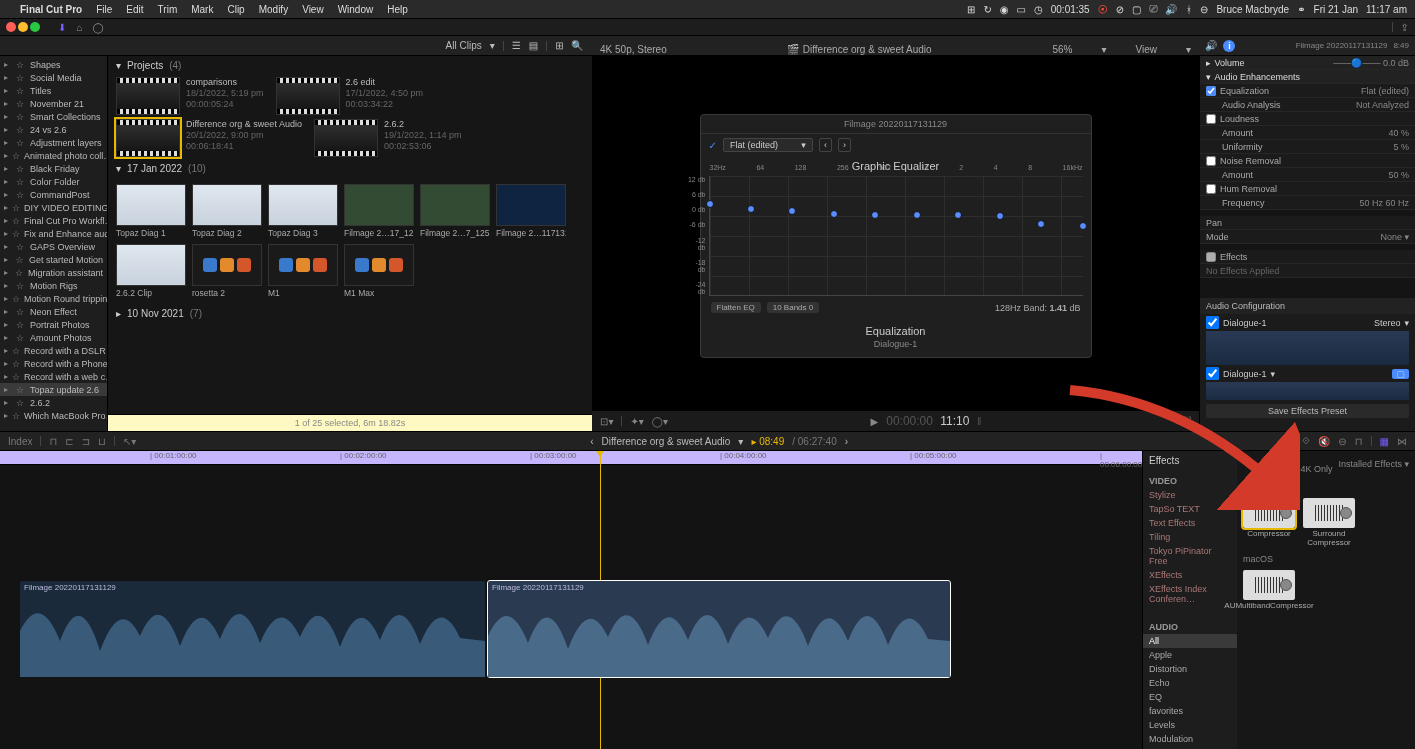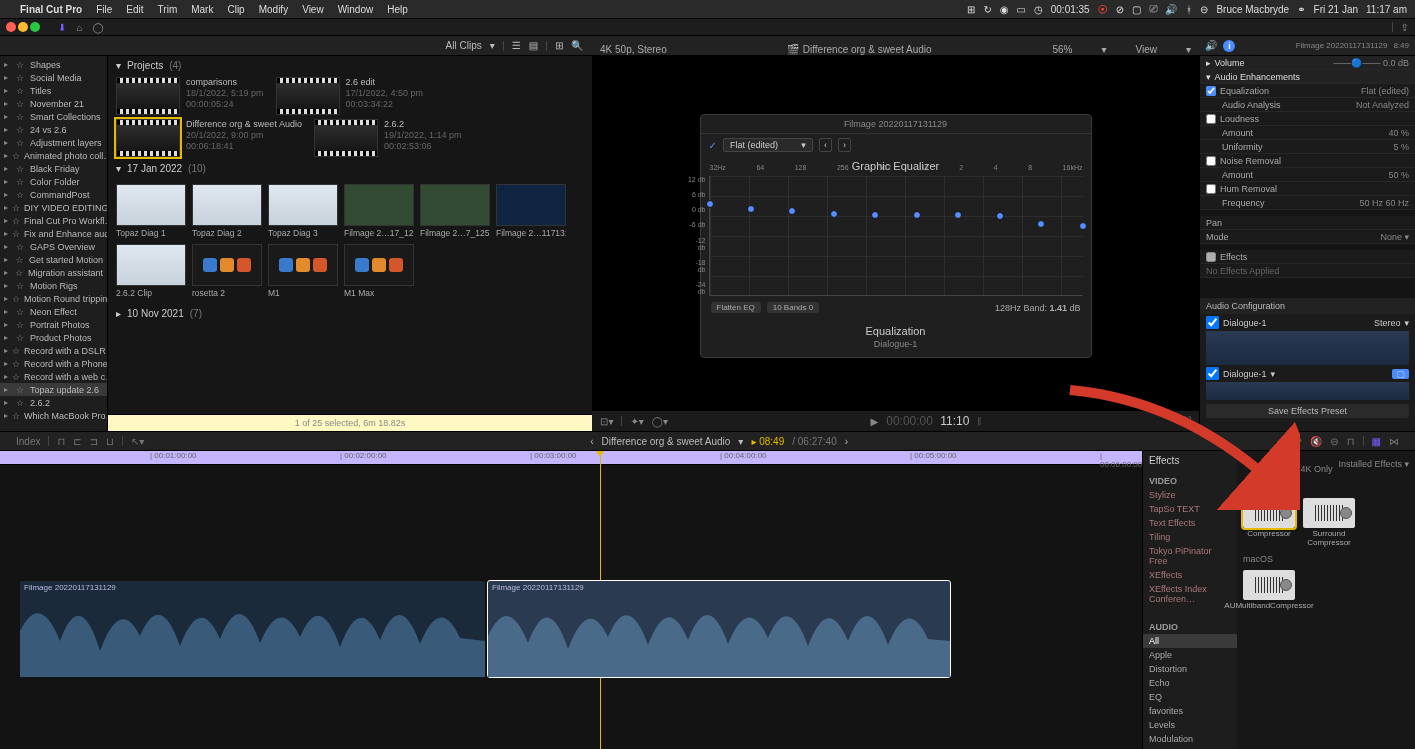--- a/index.html
+++ b/index.html
@@ -97,21 +97,21 @@
 .inspector .irow .val{ color:#888;}
 .inspector .irow input[type=checkbox]{ accent-color:#4a8cff; width:10px;height:10px;}
 .inspector .section-gap { height:6px; background:#141414;}
 .inspector .ac-head { padding:3px 6px; color:#bbb; background:#222;}
 .inspector .ac-row { display:flex; padding:2px 6px; align-items:center; gap:4px;}
 .inspector .wave-mini { height:34px; background:linear-gradient(#2a3a55,#1a2a40); margin:0 6px; position:relative;}
 .inspector .wave-mini.sm{height:18px;}
 .save-preset { text-align:center; padding:2px 4px; background:#2a2a2a; margin:4px 6px; border-radius:2px; color:#bbb;}
 
 
-.tl-head { height:20px; background:#222; display:flex; align-items:center; padding:0 16px; border-top:1px solid #000; border-bottom:1px solid #000;}
+.tl-head { height:20px; background:#222; display:flex; align-items:center; padding:0 8px; border-top:1px solid #000; border-bottom:1px solid #000;}
 .tl-head .left-tools{ display:flex; gap:8px; color:#777; align-items:center;}
 .tl-head .mid { flex:1; display:flex; justify-content:center; align-items:center; gap:8px; color:#bbb;}
 .tl-head .mid .dur{ color:#777;}
 .tl-head .right-tools{ display:flex; gap:8px; color:#777; align-items:center;}
 
 
 .tl-area { display:flex; height:298px;}
 .timeline { flex:1; background:#131313; position:relative; overflow:hidden;}
 .ruler { height:14px; background:#c4b5fd; display:flex; color:#666; font-size:8px; position:relative; border-bottom:1px solid #000;}
 .ruler .tick{ position:absolute; top:0; font-size:8px;}
@@ -339,21 +339,21 @@
           <span>Neon Effect</span>
         </div>
         <div class="item">
           <span class="disclosure">▸</span>
           <span class="icon">☆</span>
           <span>Portrait Photos</span>
         </div>
         <div class="item">
           <span class="disclosure">▸</span>
           <span class="icon">☆</span>
-          <span>Product Photos</span>
+          <span>Amount Photos</span>
         </div>
         <div class="item">
           <span class="disclosure">▸</span>
           <span class="icon">☆</span>
           <span>Record with a DSLR</span>
         </div>
         <div class="item">
           <span class="disclosure">▸</span>
           <span class="icon">☆</span>
           <span>Record with a Phone…</span>

